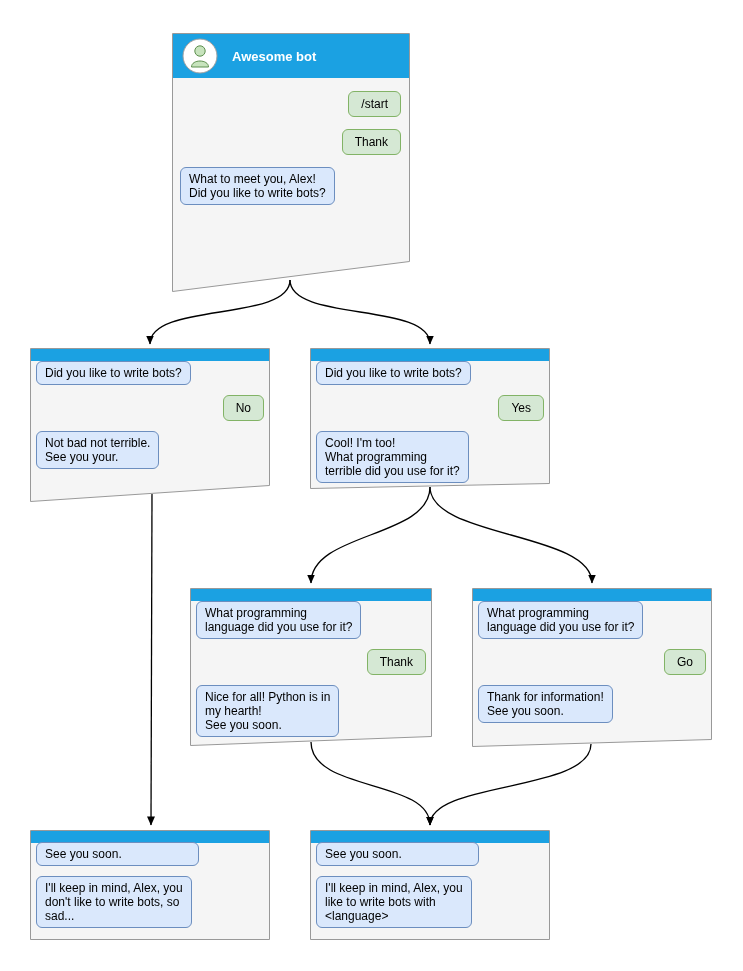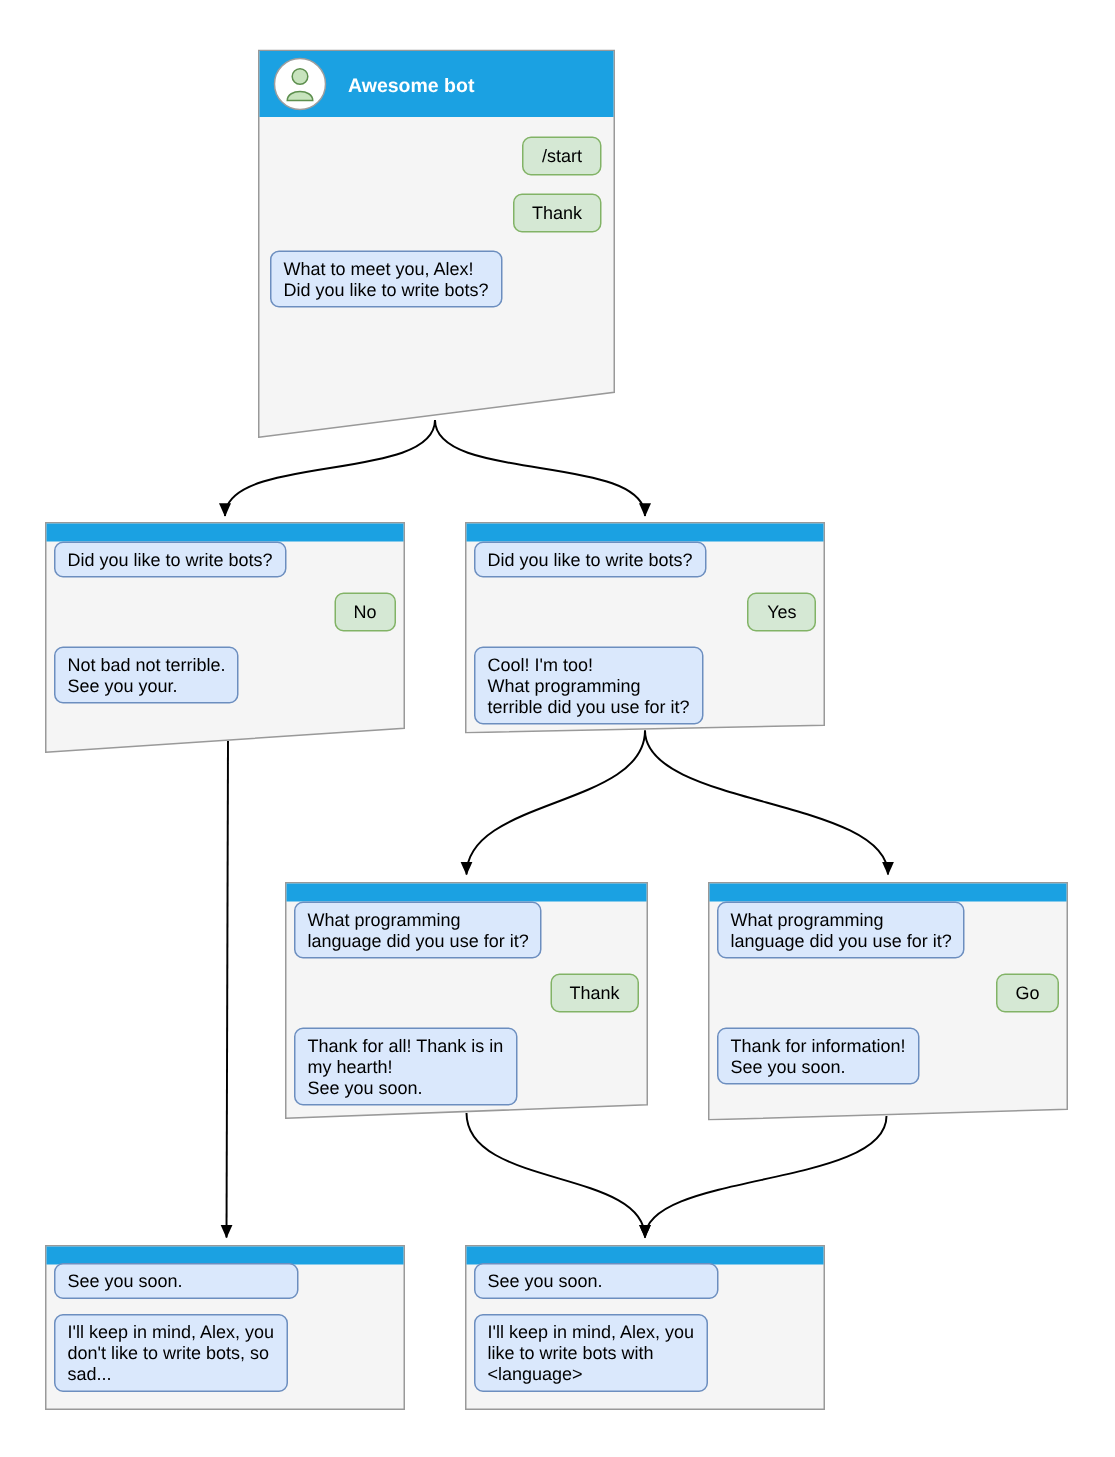--- a/index.html
+++ b/index.html
@@ -134,21 +134,21 @@
 
   <div class="window" style="left:190px;top:588px;width:242px;height:158px;">
     <svg class="win-bg" width="242" height="158">
         <polygon points="0.5,0.5 241.5,0.5 241.5,148.5 0.5,157.5"></polygon>
       </svg>
     <div class="header-strip"></div>
     <div class="win-body body-strip">
       <div class="bubble bot">What programming
 language did you use for it?</div>
       <div class="bubble user">Thank</div>
-      <div class="bubble bot">Thank for all! Thank is in
+      <div class="bubble bot">Nice for all! Python is in
 my hearth!
 See you soon.</div>
     </div>
   </div>
 
   <div class="window" style="left:472px;top:588px;width:240px;height:159px;">
     <svg class="win-bg" width="240" height="159">
         <polygon points="0.5,0.5 239.5,0.5 239.5,151.5 0.5,158.5"></polygon>
       </svg>
     <div class="header-strip"></div>

